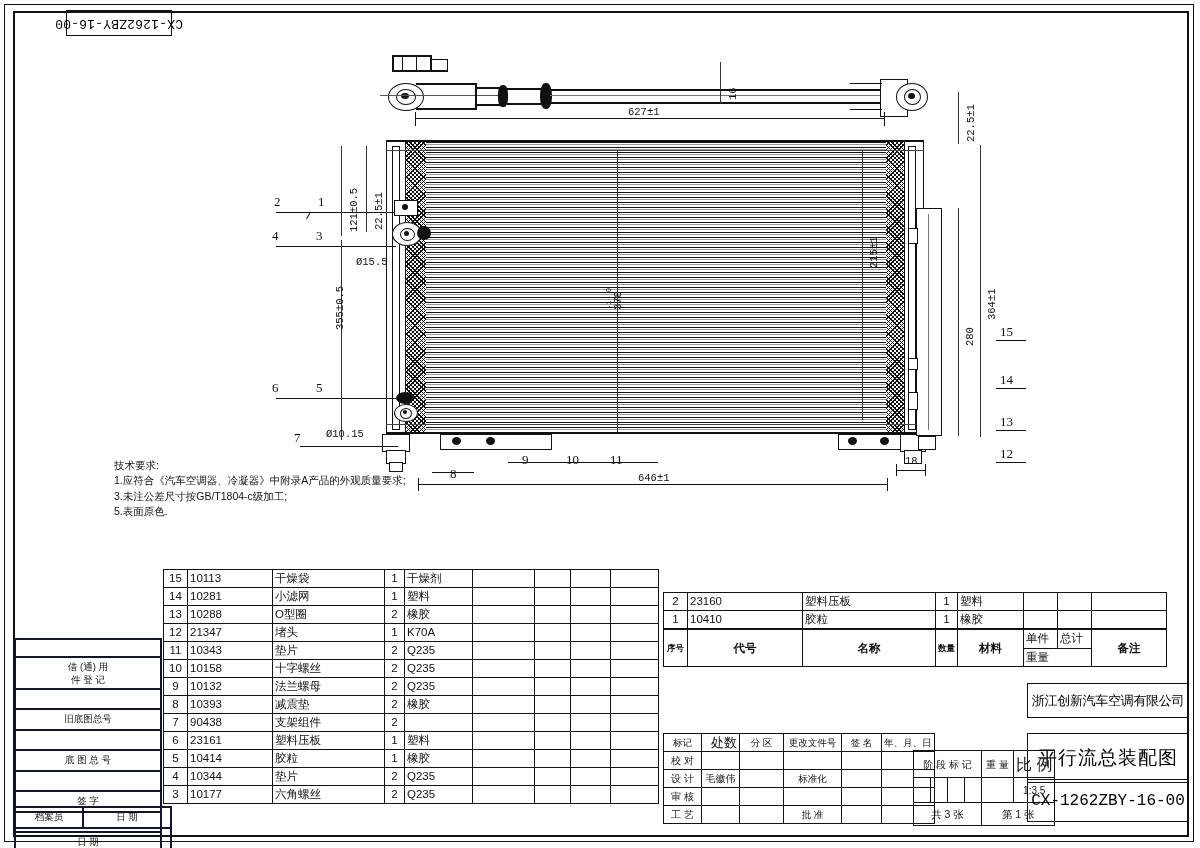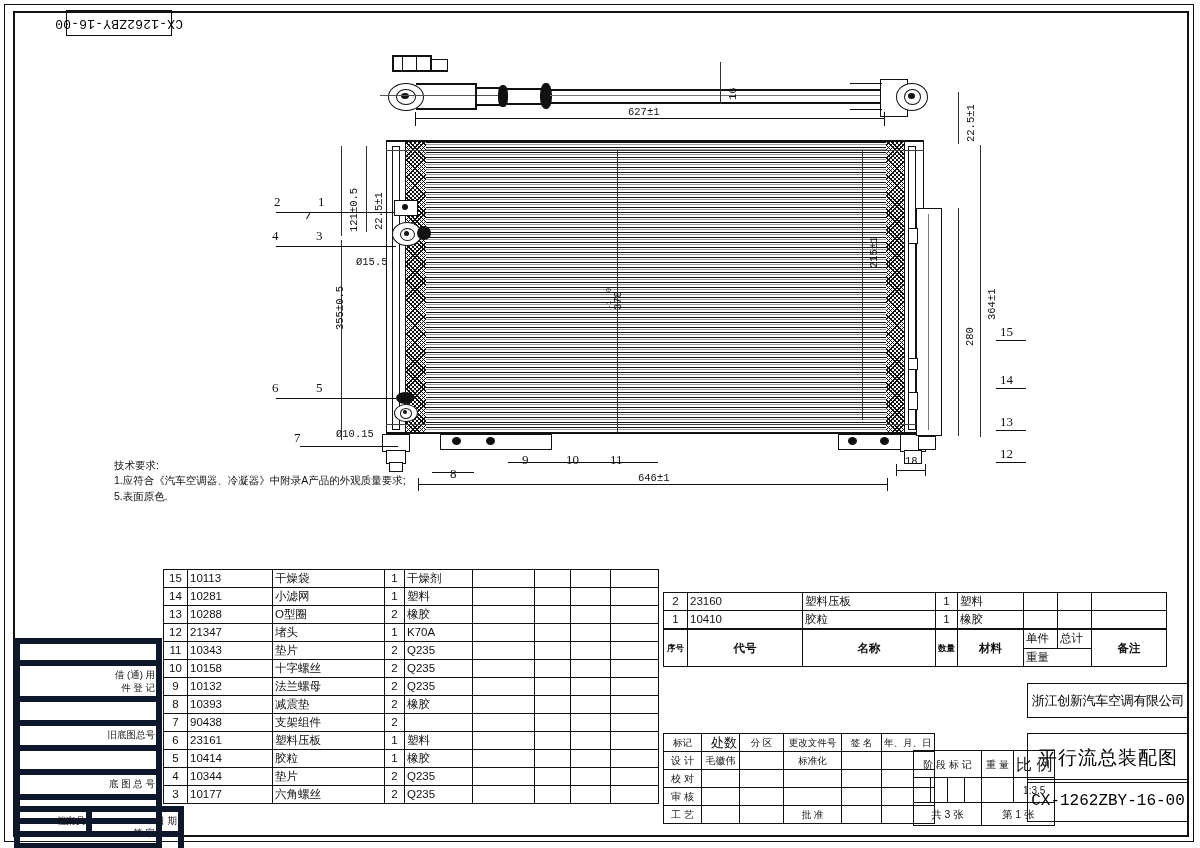--- a/index.html
+++ b/index.html
@@ -51,21 +51,21 @@
   table.grid td{border:1px solid #111;padding:0 2px;font-size:11.5px;color:#111;
                 height:17px;line-height:15px;overflow:hidden;white-space:nowrap;
                 font-family:"Liberation Sans","DejaVu Sans",sans-serif;}
   td.num{font-family:"Liberation Mono","DejaVu Sans Mono",monospace;font-size:11.5px;}
   td.c{text-align:center;}
   td.hd{text-align:center;font-size:15px;font-weight:bold;}
   td.sm{font-size:8.5px;line-height:9px;text-align:left;}
 
   
   table.reg{position:absolute;border-collapse:collapse;table-layout:fixed;}
-  table.reg td{border:6px solid #0f172a;font-size:9.5px;text-align:right;color:#111;height:17px;overflow:hidden;white-space:nowrap;}
+  table.reg td{border:2px solid #0f172a;font-size:9.5px;text-align:center;color:#111;height:17px;overflow:hidden;white-space:nowrap;}
 
   .two-line{display:block;font-size:8.5px;line-height:9px;}
   .stack{display:flex;flex-direction:column;align-items:center;justify-content:center;height:100%;}
   .stack .a{font-size:8.5px;line-height:9px;}
 </style>
 </head>
 <body>
 
 <div id="sheet">
 
@@ -220,21 +220,21 @@
 
   <div class="txt" style="left:356px;top:256px;">Ø15.5</div>
 
   <div class="ln hl" style="left:276px;top:398px;width:120px;"></div>
   <div class="bal" style="left:272px;top:380px;">6</div>
   <div class="bal" style="left:316px;top:380px;">5</div>
 
   <div class="ln hl" style="left:300px;top:446px;width:98px;"></div>
   <div class="bal" style="left:294px;top:430px;">7</div>
 
-  <div class="txt" style="left:336px;top:428px;">Ø10.15</div>
+  <div class="txt" style="left:326px;top:428px;">Ø10.15</div>
 
   <div class="ln hl" style="left:432px;top:472px;width:42px;"></div>
   <div class="bal" style="left:450px;top:466px;">8</div>
 
   <div class="ln hl" style="left:508px;top:462px;width:150px;"></div>
   <div class="bal" style="left:522px;top:452px;">9</div>
   <div class="bal" style="left:566px;top:452px;">10</div>
   <div class="bal" style="left:610px;top:452px;">11</div>
 
   <div class="ln hl" style="left:996px;top:340px;width:30px;"></div>
@@ -242,20 +242,21 @@
   <div class="ln hl" style="left:996px;top:388px;width:30px;"></div>
   <div class="bal" style="left:1000px;top:372px;">14</div>
   <div class="ln hl" style="left:996px;top:430px;width:30px;"></div>
   <div class="bal" style="left:1000px;top:414px;">13</div>
   <div class="ln hl" style="left:996px;top:462px;width:30px;"></div>
   <div class="bal" style="left:1000px;top:446px;">12</div>
 
   <div id="notes">
     <div class="nline">技术要求:</div>
     <div class="nline">1.应符合《汽车空调器、冷凝器》中附录A产品的外观质量要求;</div>
+    <div class="nline">3.未注公差尺寸按GB/T1804-c级加工;</div>
     <div class="nline">5.表面原色.</div>
   </div>
 
   <table class="reg" style="left:14px;top:638px;width:148px;">
     <tbody>
         <tr>
           <td style="height:14px;"></td>
         </tr>
     <tr>
           <td style="height:28px;">
@@ -550,32 +551,32 @@
     <tbody>
         <tr>
       <td class="c" style="font-size:9.5px;">标记</td>
       <td class="c" style="font-size:13px;text-align:right;">处数</td>
       <td class="c" style="font-size:9.5px;">分  区</td>
       <td class="c" style="font-size:9.5px;">更改文件号</td>
       <td class="c" style="font-size:9.5px;">签  名</td>
       <td class="c" style="font-size:9.5px;">年、月、日</td>
     </tr>
     <tr>
+      <td class="c" style="font-size:10px;">校  对</td>
+      <td></td>
+      <td></td>
+      <td></td>
+      <td></td>
+      <td></td>
+    </tr>
+    <tr>
       <td class="c" style="font-size:10px;">设  计</td>
       <td class="c" style="font-size:10px;">毛徽伟</td>
       <td></td>
       <td class="c" style="font-size:9.5px;">标准化</td>
-      <td></td>
-      <td></td>
-    </tr>
-    <tr>
-      <td class="c" style="font-size:10px;">校  对</td>
-      <td></td>
-      <td></td>
-      <td></td>
       <td></td>
       <td></td>
     </tr>
     <tr>
       <td class="c" style="font-size:10px;">审  核</td>
       <td></td>
       <td></td>
       <td></td>
       <td></td>
       <td></td>

